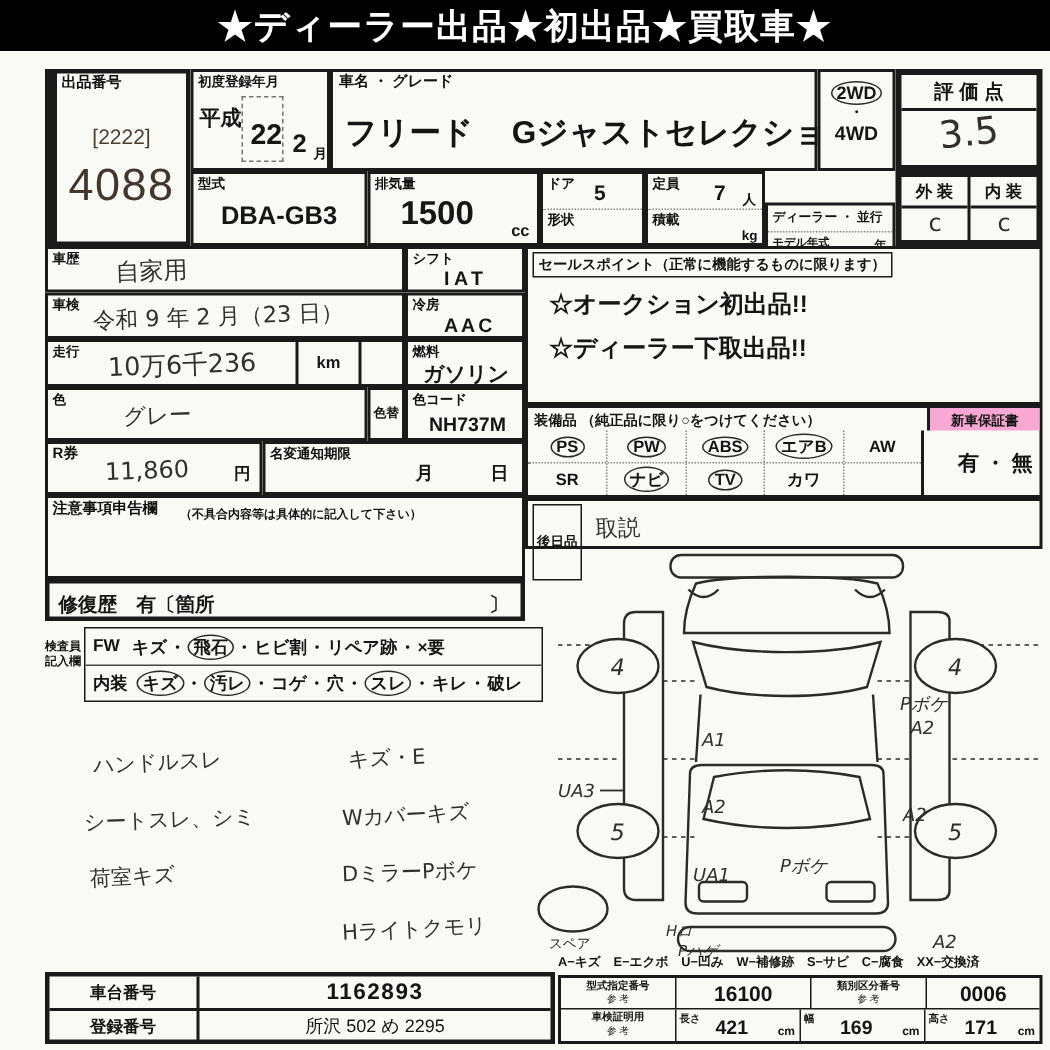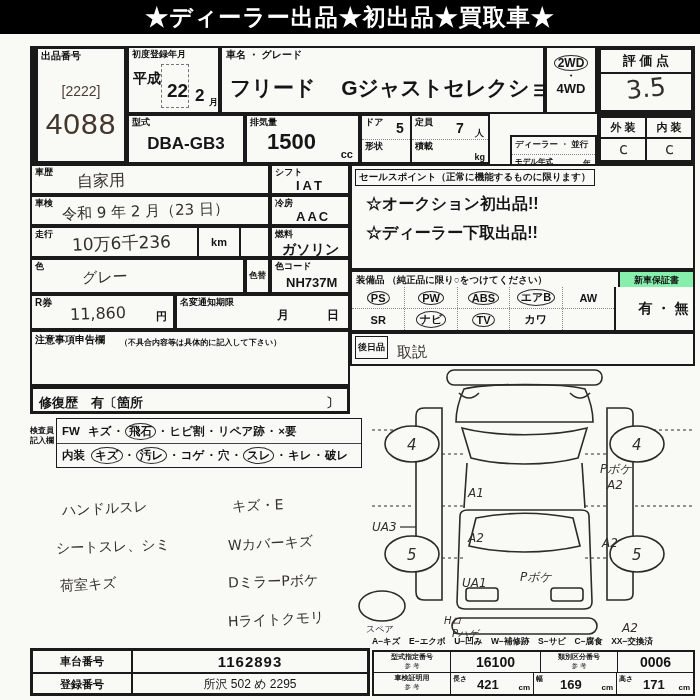--- a/index.html
+++ b/index.html
@@ -73,21 +73,21 @@
   <div class="abs box" style="left:360px;top:114px;width:70px;height:50px;">
     <div style="height:23px;position:relative;">
       <span class="lbl abs" style="left:3px;top:2px;">ドア</span>
       <span class="abs val" style="left:34px;top:4px;font-size:14px;">5</span>
     </div>
     <div style="height:23px;position:relative;border-top:1px dotted #888;">
       <span class="lbl abs" style="left:3px;top:2px;">形状</span>
     </div>
   </div>
 
-  <div class="abs box" style="left:410px;top:114px;width:80px;height:50px;">
+  <div class="abs box" style="left:430px;top:114px;width:80px;height:50px;">
     <div style="height:23px;position:relative;">
       <span class="lbl abs" style="left:3px;top:2px;">定員</span>
       <span class="abs val" style="left:44px;top:4px;font-size:14px;">7</span>
       <span class="lbl abs" style="right:4px;bottom:1px;">人</span>
     </div>
     <div style="height:23px;position:relative;border-top:1px dotted #888;">
       <span class="lbl abs" style="left:3px;top:2px;">積載</span>
       <span class="lbl abs" style="right:3px;bottom:1px;">kg</span>
     </div>
   </div>
@@ -167,21 +167,21 @@
   </div>
   <div class="abs box" style="left:175px;top:294px;width:175px;height:36px;">
     <span class="lbl abs" style="left:3px;top:2px;">名変通知期限</span>
     <span class="abs val" style="left:100px;bottom:4px;font-size:12px;">月</span>
     <span class="abs val" style="left:150px;bottom:4px;font-size:12px;">日</span>
   </div>
 
   <div class="abs box" style="left:350px;top:270px;width:345px;height:62px;">
     <div style="display:flex;height:15px;">
       <div style="width:262px;font-size:9.5px;font-weight:bold;padding:2px 0 0 4px;border-right:2px solid #1a1a1a;">装備品 （純正品に限り○をつけてください）</div>
-      <div style="flex:1;font-size:9px;font-weight:bold;text-align:center;padding-top:2px;background:#86efac;">新車保証書</div>
+      <div style="flex:1;font-size:9px;font-weight:bold;text-align:center;padding-top:2px;background:#f9a8d4;">新車保証書</div>
     </div>
     <div style="display:flex;height:43px;gap:18px;">
       <div style="width:262px;border-right:2px solid #1a1a1a;">
         <div style="display:flex;height:21px;border-bottom:1px dotted #888;">
           <span class="cell" style="width:20%;font-size:11px;font-weight:bold;">
               <span class="oval">PS</span>
             </span>
           <span class="cell" style="width:20%;font-size:11px;font-weight:bold;border-left:1px dotted #888;">
               <span class="oval">PW</span>
             </span>
@@ -211,21 +211,21 @@
           <span class="cell" style="width:20%;font-size:11px;font-weight:bold;border-left:1px dotted #888;">
               <span></span>
             </span>
         </div>
       </div>
       <div class="cell" style="flex:1;font-size:14px;font-weight:bold;">有 ・ 無</div>
     </div>
   </div>
 
   <div class="abs box" style="left:350px;top:332px;width:345px;height:34px;">
-    <span style="position:absolute;left:3px;top:2px;border:1px solid #1a1a1a;font-size:9px;font-weight:bold;padding:4px 2px;">後日品</span>
+    <span style="position:absolute;left:3px;top:2px;border:1px solid #1a1a1a;font-size:9px;font-weight:bold;padding:18px 2px;">後日品</span>
     <span class="hand abs" style="left:45px;top:9px;font-size:15px;">取説</span>
   </div>
 
   <div class="abs box" style="left:30px;top:330px;width:320px;height:56px;">
     <span class="lbl10 abs" style="left:3px;top:3px;">注意事項申告欄</span>
     <span class="abs" style="left:88px;top:5px;font-size:8px;font-weight:bold;">（不具合内容等は具体的に記入して下さい）</span>
   </div>
   <div class="abs box thick" style="left:30px;top:386px;width:320px;height:28px;">
     <span class="abs val" style="left:6px;top:5px;font-size:13px;">修復歴　有〔箇所</span>
     <span class="abs val" style="right:8px;top:5px;font-size:13px;">〕</span>

